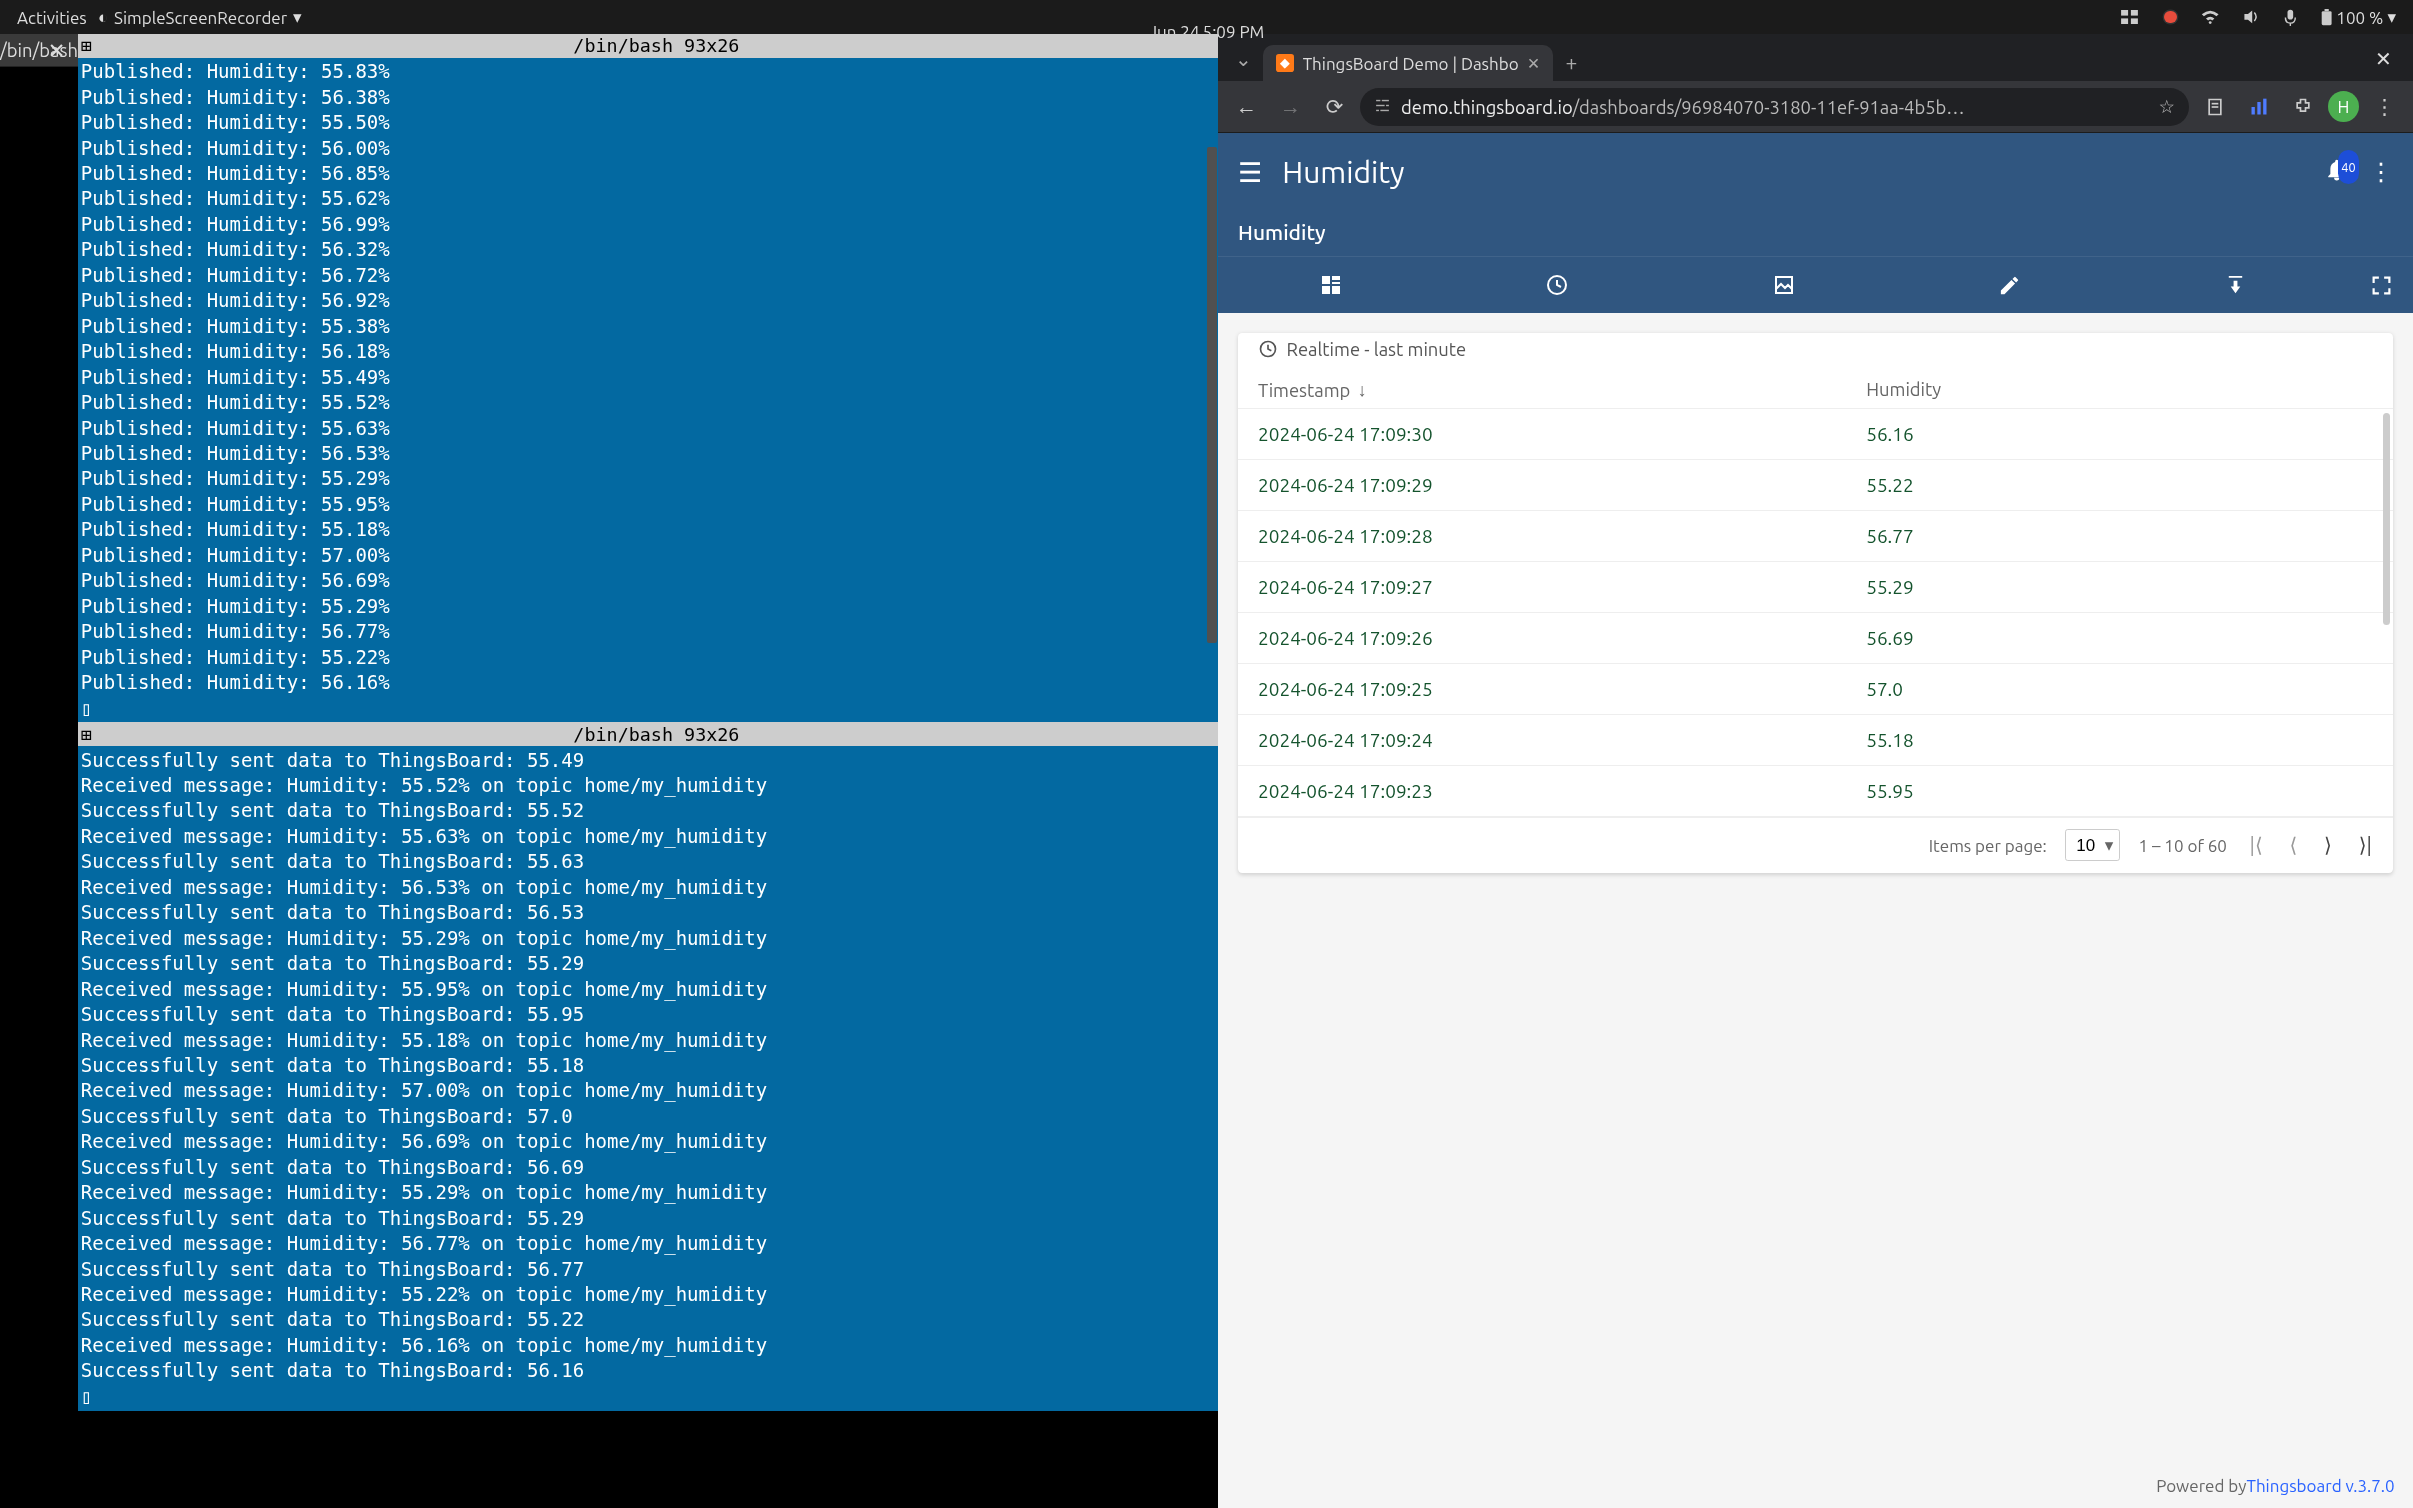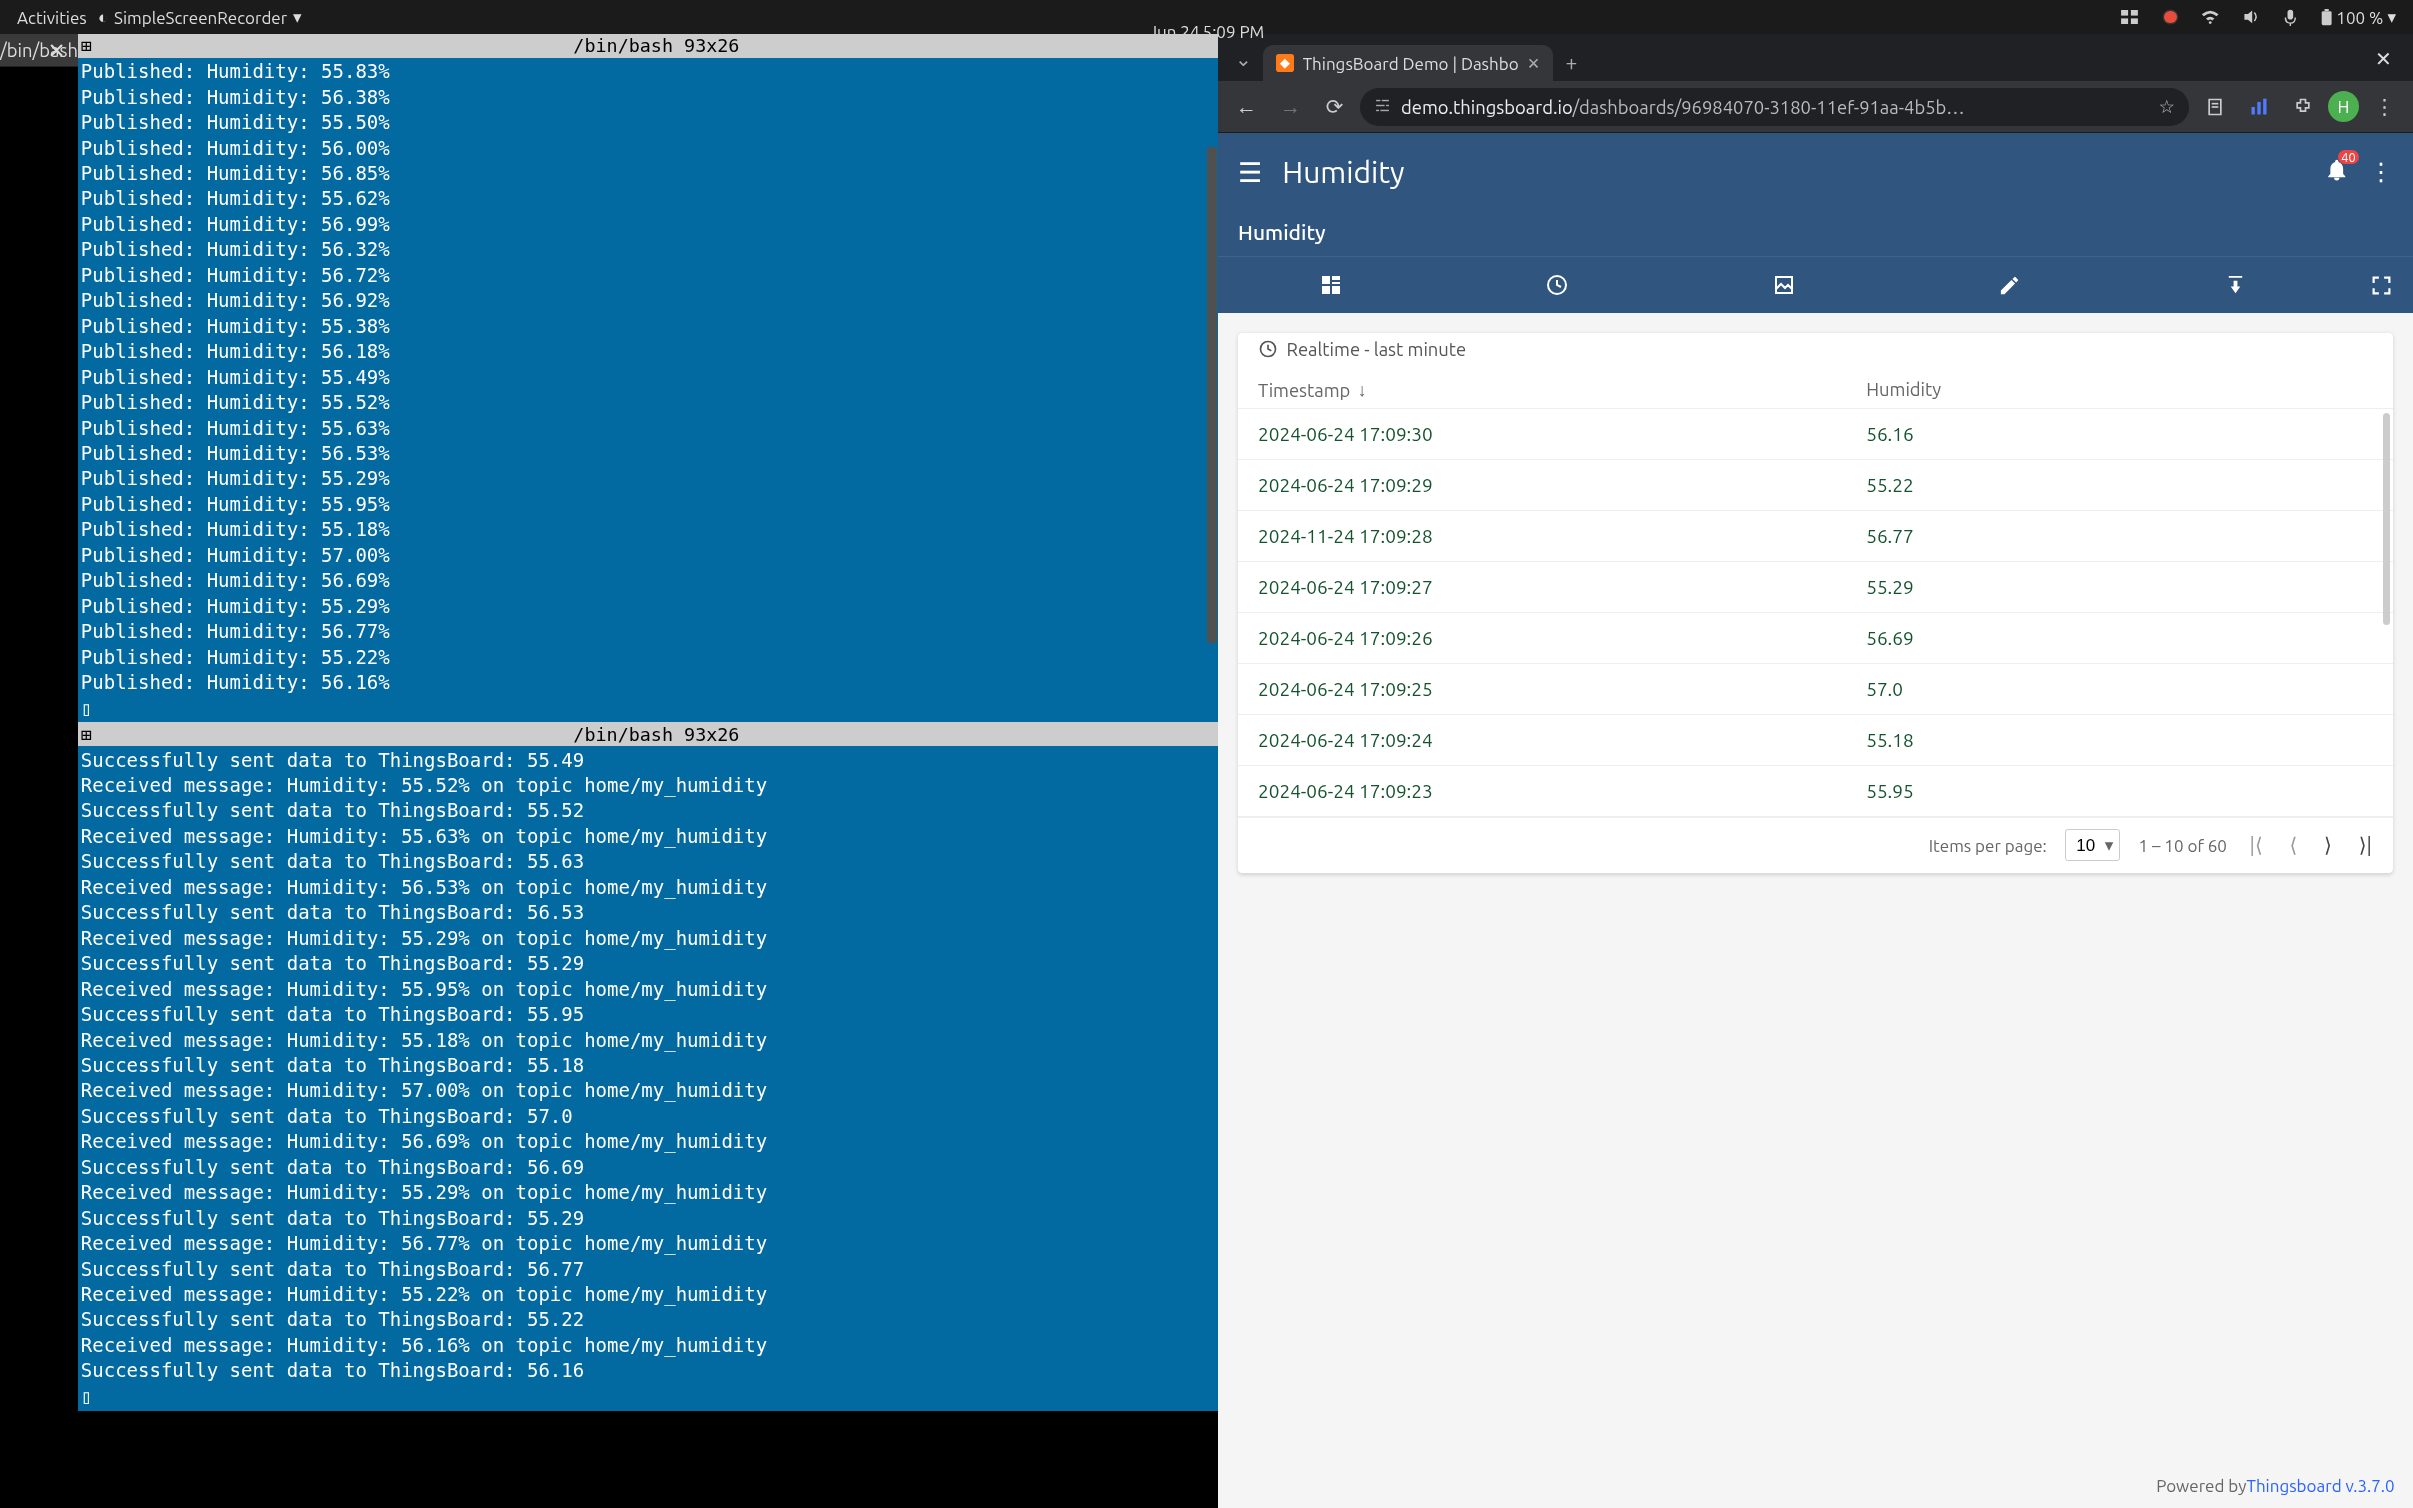--- a/index.html
+++ b/index.html
@@ -121,22 +121,22 @@
     background:#305680; color:#fff;
   }
   .tb-topbar {
     height:78px; display:flex; align-items:center; padding:0 20px; gap:20px;
   }
   .tb-topbar .hamburger { font-size:27px; }
   .tb-topbar .title { font-size:30px; font-weight:400; }
   .tb-topbar .spacer { flex:1; }
   .bell { position:relative; font-size:25.5px; }
   .bell .badge {
-    position:absolute; top:-7px; right:-10px; background:#ef4444; color:#fff;
-    font-size:12.7px; min-width:21px; height:14px; border-radius:10.6px;
+    position:absolute; top:-7px; right:-10px; background:#1d4ed8; color:#fff;
+    font-size:12.7px; min-width:21px; height:34px; border-radius:10.6px;
     display:flex; align-items:center; justify-content:center; padding:0 2.8px;
   }
   .tb-subtitle { padding:8.5px 20px 12.7px; font-size:21px; font-weight:500;}
   .tb-toolbar {
     height:57px; display:flex; align-items:center;
     background:#305680; border-top:0.7px solid rgba(255,255,255,.08);
   }
   .tb-toolbar .tbtn {
     flex:1; height:100%; display:flex; align-items:center; justify-content:center;
     color:#fff; font-size:24px;
@@ -469,21 +469,21 @@
             <div class="tbl-scroll"></div>
           <div class="ts-row">
                 <div class="c1">2024-06-24 17:09:30</div>
                    <div class="c2">56.16</div>
               </div>
               <div class="ts-row">
                 <div class="c1">2024-06-24 17:09:29</div>
                    <div class="c2">55.22</div>
               </div>
               <div class="ts-row">
-                <div class="c1">2024-11-24 17:09:28</div>
+                <div class="c1">2024-06-24 17:09:28</div>
                    <div class="c2">56.77</div>
               </div>
               <div class="ts-row">
                 <div class="c1">2024-06-24 17:09:27</div>
                    <div class="c2">55.29</div>
               </div>
               <div class="ts-row">
                 <div class="c1">2024-06-24 17:09:26</div>
                    <div class="c2">56.69</div>
               </div>

